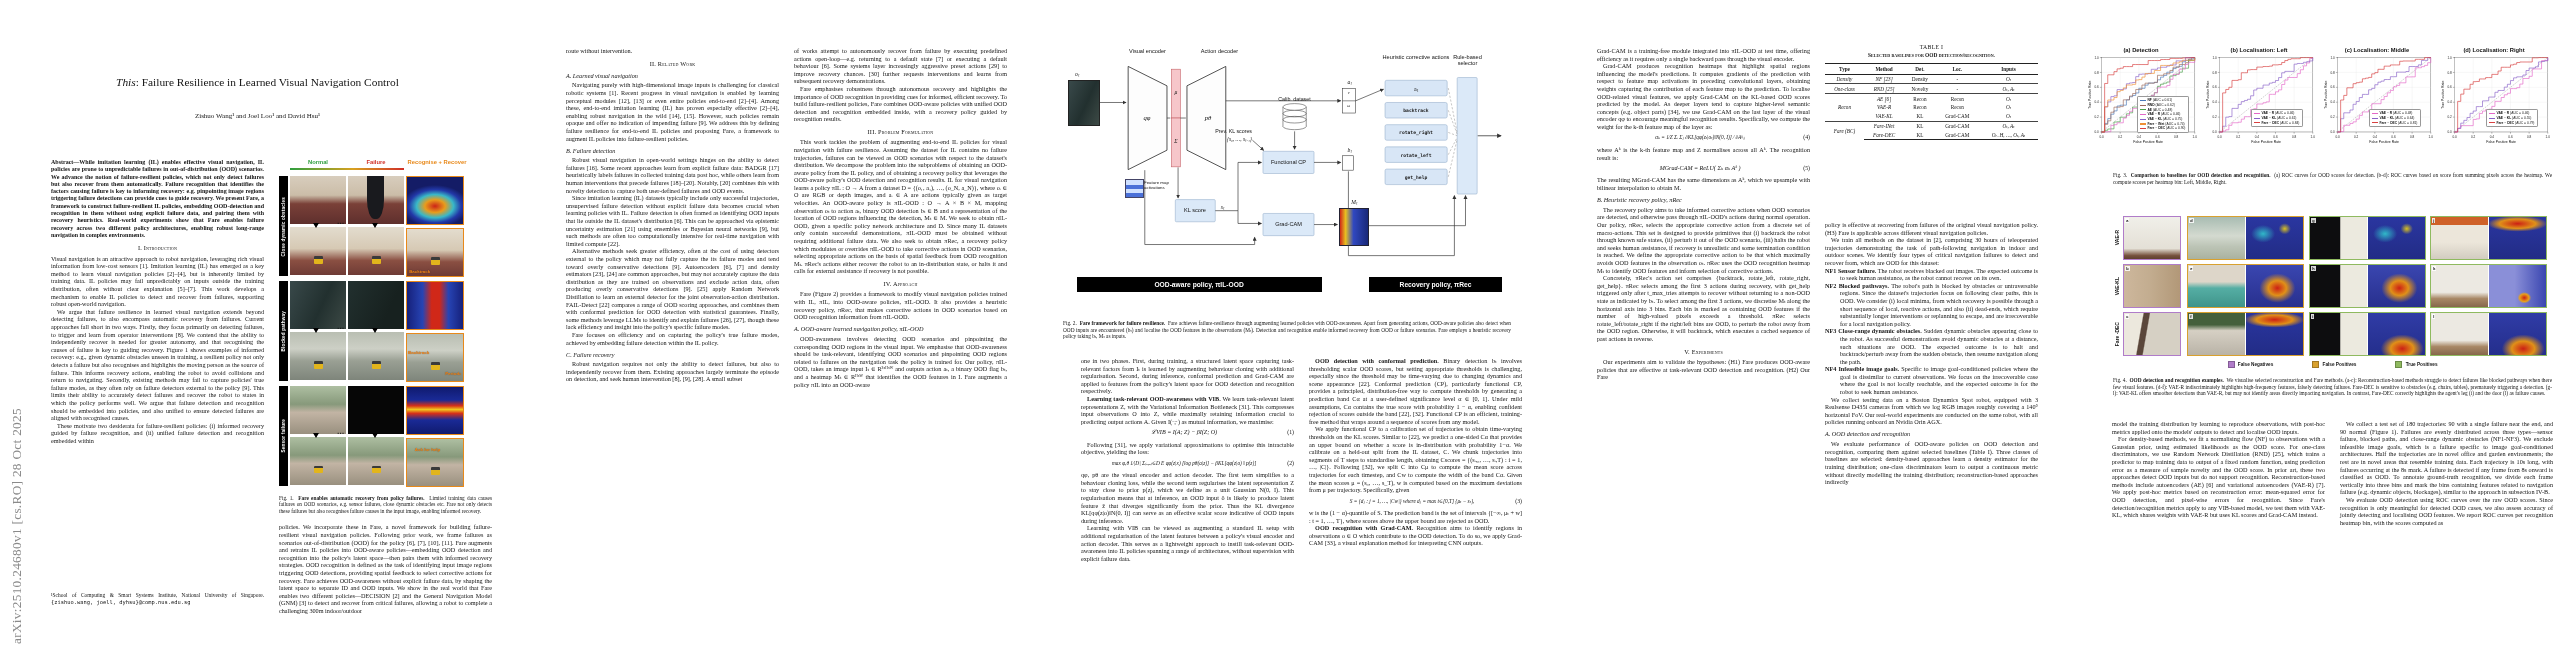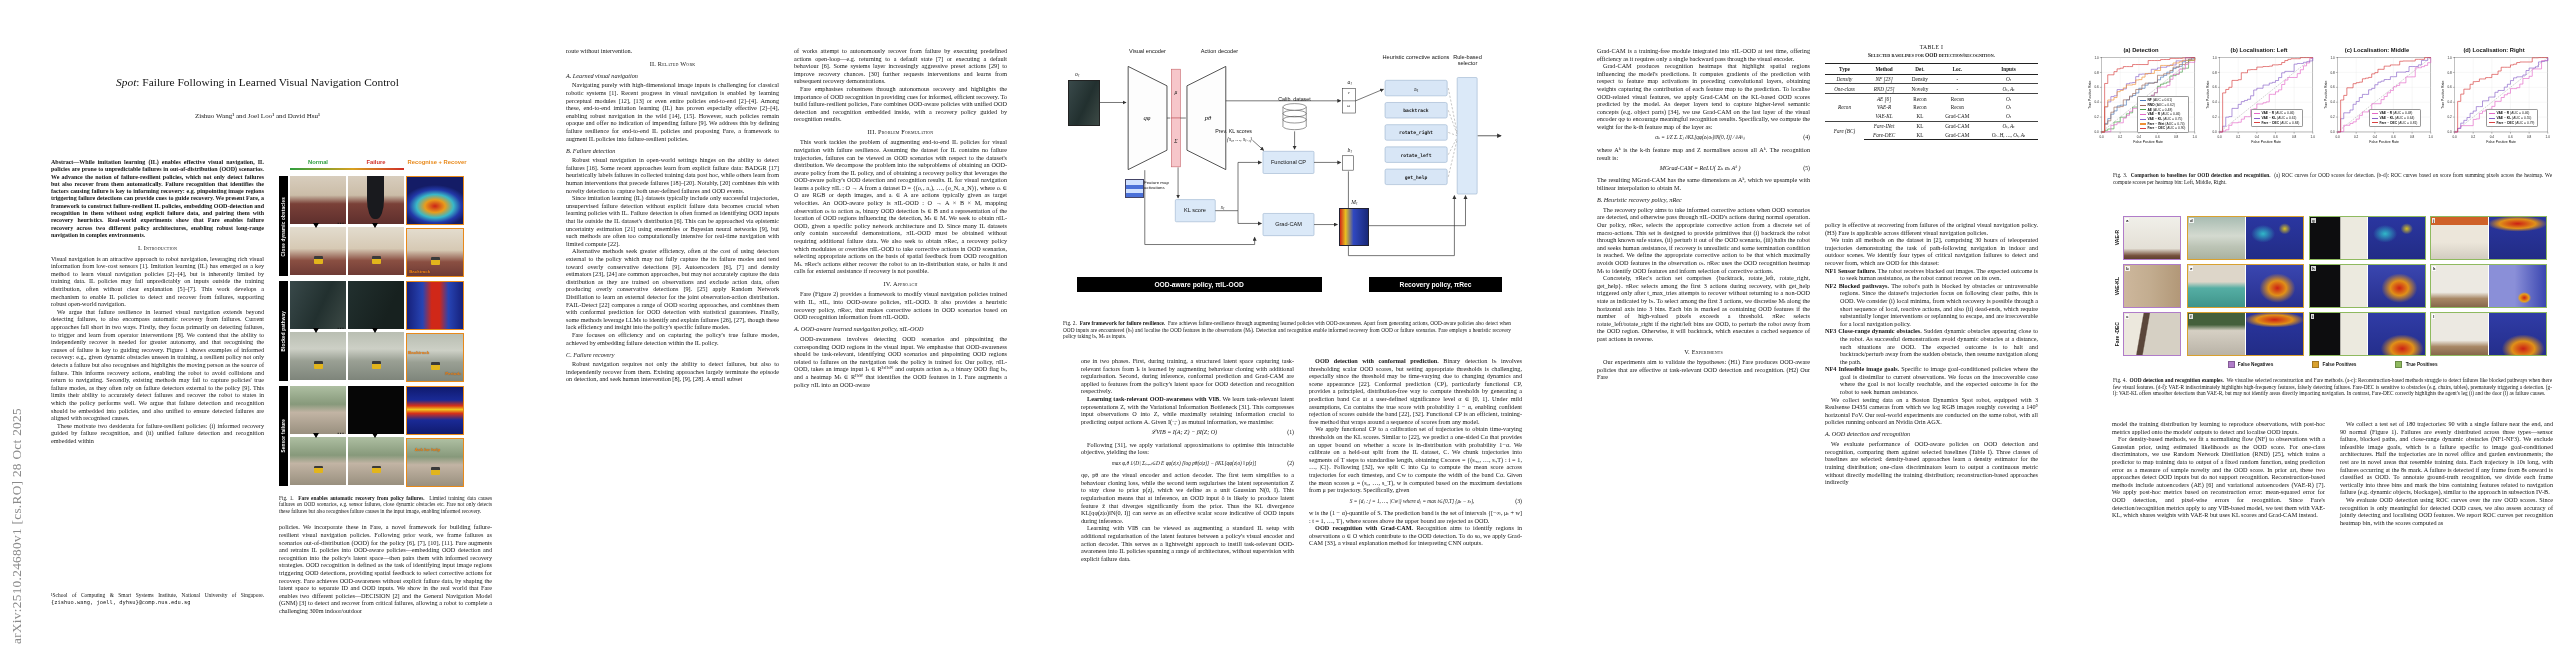--- a/index.html
+++ b/index.html
@@ -117,21 +117,21 @@
   .h-top{background:radial-gradient(70% 25% at 50% 16%,#cc2015 0,#e09018 45%,rgba(0,0,0,0) 75%),linear-gradient(#2a36a0,#222c86)}
   .f4leg{position:absolute;left:52px;top:361px;width:439px;display:flex;justify-content:center;gap:39px;font:700 4.7px "Liberation Sans",sans-serif;align-items:center}
   .f4leg .it{display:flex;align-items:center}
   .sw{width:5px;height:5px;margin-right:3.3px;border:0.6px solid rgba(0,0,0,.25)}
 </style>
 </head>
 <body>
 
 <div class="page" id="pg1">
   <div class="arxiv">arXiv:2510.24680v1  [cs.RO]  28 Oct 2025</div>
-  <div class="title"><i>Spot</i><span>: Failure Following in Learned Visual Navigation Control</span></div>
+  <div class="title"><i>This</i><span>: Failure Resilience in Learned Visual Navigation Control</span></div>
   <div class="authors">Zishuo Wang¹ and Joel Loo¹ and David Hsu¹</div>
 
   <div class="col cL" style="top:159px">
     <p class="abstract">Abstract—While imitation learning (IL) enables effective visual navigation, IL policies are prone to unpredictable failures in out-of-distribution (OOD) scenarios. We advance the notion of failure-resilient policies, which not only detect failures but also recover from them automatically. Failure recognition that identifies the factors causing failure is key to informing recovery: e.g. pinpointing image regions triggering failure detections can provide cues to guide recovery. We present Fare, a framework to construct failure-resilient IL policies, embedding OOD-detection and recognition in them without using explicit failure data, and pairing them with recovery heuristics. Real-world experiments show that Fare enables failure recovery across two different policy architectures, enabling robust long-range navigation in complex environments.</p>
     <div class="sec">I. Introduction</div>
     <p class="para p0">Visual navigation is an attractive approach to robot navigation, leveraging rich visual information from low-cost sensors [1]. Imitation learning (IL) has emerged as a key method to learn visual navigation policies [2]–[4], but is inherently limited by training data. IL policies may fail unpredictably on inputs outside the training distribution, often without clear explanation [5]–[7]. This work develops a mechanism to enable IL policies to detect and recover from failures, supporting robust open-world navigation.</p>
     <p class="para">We argue that failure resilience in learned visual navigation extends beyond detecting failures, to also encompass automatic recovery from failures. Current approaches fall short in two ways. Firstly, they focus primarily on detecting failures, to trigger and learn from operator interventions [8]. We contend that the ability to independently recover is needed for greater autonomy, and that recognising the causes of failure is key to guiding recovery. Figure 1 shows examples of informed recovery: e.g., given dynamic obstacles unseen in training, a resilient policy not only detects a failure but also recognises and highlights the moving person as the source of failure. This informs recovery actions, enabling the robot to avoid collisions and return to navigating. Secondly, existing methods may fail to capture policies' true failure modes, as they often rely on failure detectors external to the policy [9]. This limits their ability to accurately detect failures and recover the robot to states in which the policy performs well. We argue that failure detection and recognition should be embedded into policies, and also unified to ensure detected failures are aligned with recognised causes.</p>
     <p class="para">These motivate two desiderata for failure-resilient policies: (i) informed recovery guided by failure recognition, and (ii) unified failure detection and recognition embedded within</p>
   </div>
   <div class="foot">

